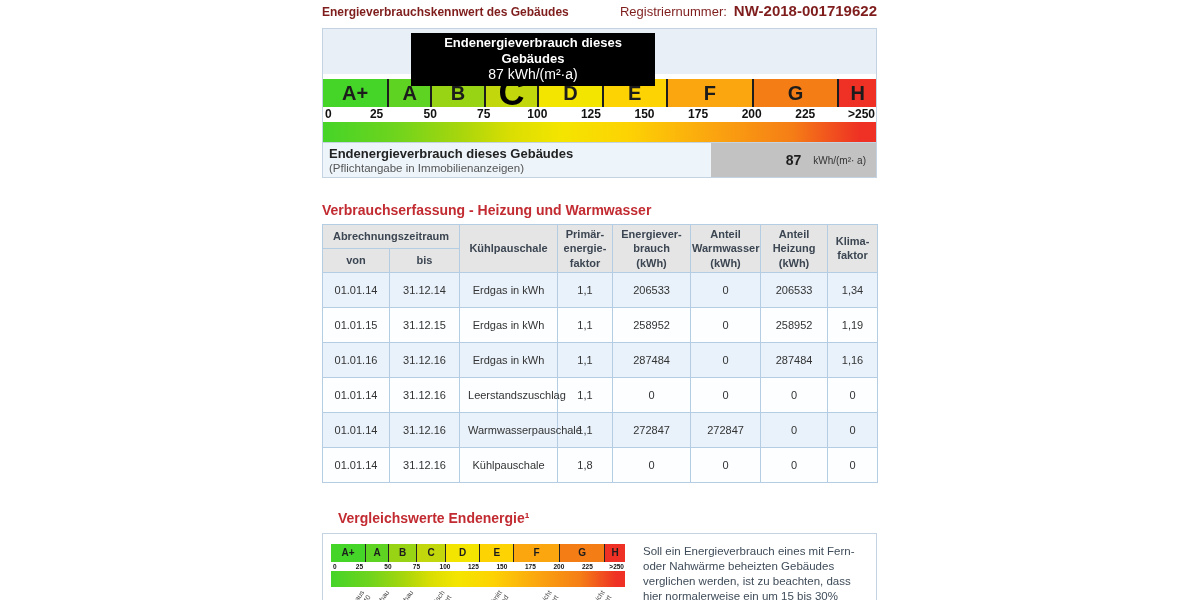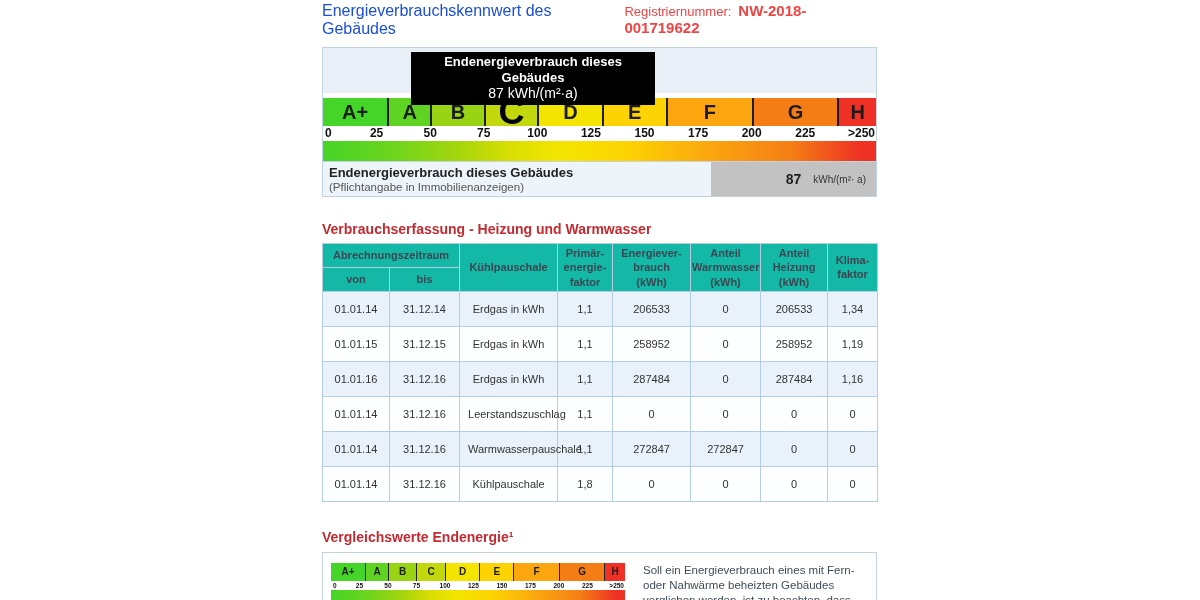--- a/index.html
+++ b/index.html
@@ -2,22 +2,22 @@
 <html><head>
 <meta charset="utf-8">
 <style>
   html,body{margin:0;padding:0}
   body{width:1200px;height:600px;background:#fff;position:relative;overflow:hidden;
        font-family:"Liberation Sans",sans-serif;}
   .wrap{position:absolute;left:322px;top:2px;width:555px}
 
   
   .hdr{display:flex;justify-content:space-between;align-items:baseline;margin-bottom:9px}
-  .hdr-title{font-size:16px;font-weight:normal;color:#1d4ed8}
-  .reg{font-size:13px;color:#ef4444}
+  .hdr-title{font-size:12px;font-weight:bold;color:#7f1d1d}
+  .reg{font-size:13px;color:#7f1d1d}
   .reg-num{font-size:15px;font-weight:bold;margin-left:7px}
 
   
   .panel{border:1px solid #c3d3e2;background:#404040}
   .top-strip{height:45px;background:#e8eff6;position:relative;overflow:visible;z-index:2}
   .gap{height:5px;background:#fff}
   .callout{position:absolute;background:#000;color:#fff;text-align:center;padding:2px 2px 3px;z-index:3}
   .co-a{left:88px;width:240px;top:4px}
   .co-b{left:111px;width:246px;top:13px}
   .co-title{font-size:13px;font-weight:bold;line-height:1.2}
@@ -45,26 +45,26 @@
   .sum-title{font-size:13px;font-weight:bold;color:#222;line-height:1.2}
   .sum-sub{font-size:11.5px;color:#555;line-height:1.2}
   .sum-right{width:165px;background:#c2c2c2;display:flex;align-items:center;justify-content:flex-end;
              padding-right:10px;gap:12px;box-sizing:border-box}
   .sum-val{font-size:14px;font-weight:bold;color:#1d1d1d}
   .sum-unit{font-size:10px;color:#333}
 
   
   .section-title{color:#c22b31;font-weight:bold;font-size:14px}
   .st2{margin:24px 0 6px}
-  .st3{margin:27px 0 7px}
+  .st3{margin:27px 16px 7px}
 
   
   table{border-collapse:collapse;width:555px;table-layout:fixed}
   th,td{border:1px solid #b5cde3;font-size:11px;text-align:center;padding:8px}
-  th{background:#14b8a6;font-weight:bold;color:#3c4652;white-space:pre-line;padding:2px 1px;line-height:1.3}
+  th{background:#e5e5e5;font-weight:bold;color:#3c4652;white-space:pre-line;padding:2px 1px;line-height:1.3}
   td{height:18px;color:#333;background:#fdfeff}
   tr.alt td{background:#e9f2fa}
 
   
   .cmp-panel{border:1px solid #c3d3e2;height:124px;display:flex;box-sizing:border-box}
   .cmp-left{width:312px;padding:10px 0 0 8px;box-sizing:border-box}
   .cmp-scale{width:294px;position:relative}
   .small .scale-row{height:18px}
   .small .band+.band{border-left:1px solid #222}
   .small .letter{font-size:10px;font-weight:bold}

